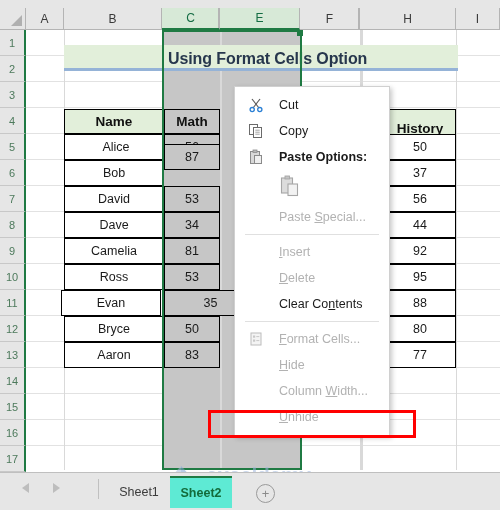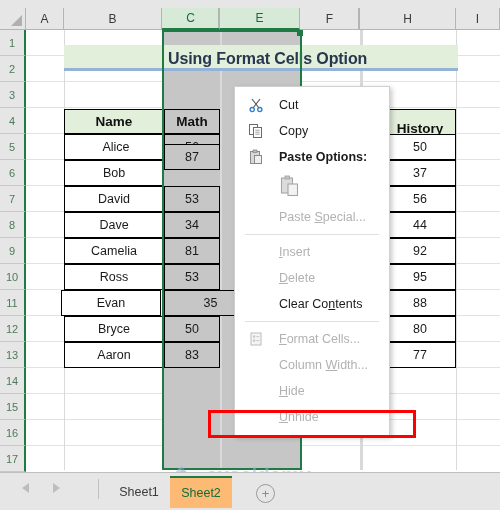--- a/index.html
+++ b/index.html
@@ -78,21 +78,21 @@
   
   .tabbar{position:absolute;left:0;bottom:0;width:500px;height:38px;background:#e6e6e6;
     border-top:1px solid #bfbfbf;box-sizing:border-box;}
   .navarrows{position:absolute;left:22px;top:10px;display:flex;gap:24px;align-items:center;}
   .arrow{width:0;height:0;}
   .arrow.left{border-top:5px solid transparent;border-bottom:5px solid transparent;border-right:7px solid #bdbdbd;}
   .arrow.right{border-top:5px solid transparent;border-bottom:5px solid transparent;border-left:7px solid #bdbdbd;}
   .tabdiv{position:absolute;left:98px;top:6px;width:1px;height:20px;background:#c0c0c0;}
   .tab{position:absolute;top:3px;height:32px;display:flex;align-items:center;justify-content:center;
     font-size:12.5px;color:#3c3c3c;box-sizing:border-box;}
-  .tab.active{background:#fdba74;color:#136b3a;font-weight:normal;border-top:2px solid #1f7a43;}
+  .tab.active{background:#5eead4;color:#136b3a;font-weight:bold;border-top:2px solid #1f7a43;}
   .plusbtn{position:absolute;top:11px;width:17px;height:17px;border:1px solid #9a9a9a;
     border-radius:50%;display:flex;align-items:center;justify-content:center;color:#8a8a8a;font-size:13px;line-height:1;}
   .statusstrip{position:absolute;left:0;top:0;width:500px;height:8px;background:#e6e6e6;}
 </style>
 </head>
 <body>
 
 <div id="app">
 
   <div class="statusstrip"></div>
@@ -293,25 +293,25 @@
           <rect x="5" y="4.5" width="2.2" height="2.2" fill="#c8c8c8"></rect>
           <line x1="8.3" y1="5.6" x2="11.3" y2="5.6" stroke="#c8c8c8" stroke-width="1"></line>
           <rect x="5" y="8.5" width="2.2" height="2.2" fill="#c8c8c8"></rect>
           <line x1="8.3" y1="9.6" x2="11.3" y2="9.6" stroke="#c8c8c8" stroke-width="1"></line>
         </svg>
       </span>
       <span><u>F</u>ormat Cells...</span>
     </div>
 
     <div class="mi disabled">
+      <span><u>H</u>ide</span>
+    </div>
+
+    <div class="mi disabled">
       <span>Column <u>W</u>idth...</span>
-    </div>
-
-    <div class="mi disabled">
-      <span><u>H</u>ide</span>
     </div>
 
     <div class="mi disabled">
       <span><u>U</u>nhide</span>
     </div>
   </div>
 
   <div class="redbox" style="left:208px;top:410px;width:208px;height:28px;"></div>
 
   <div class="tabbar">

